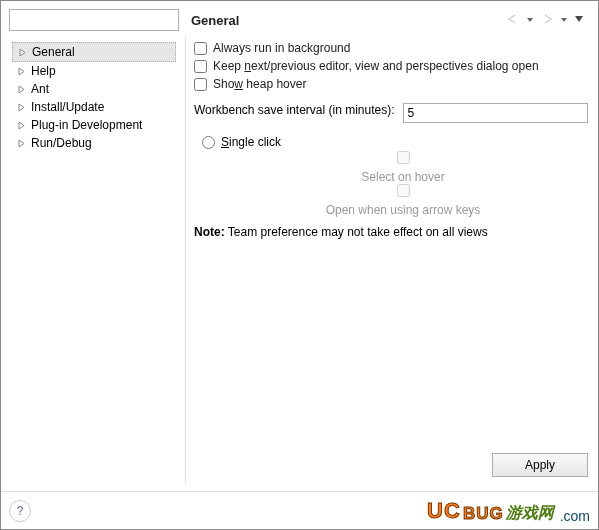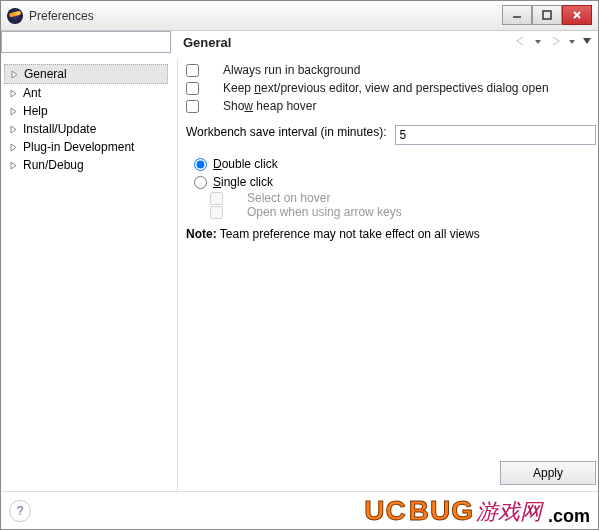--- a/index.html
+++ b/index.html
@@ -7,83 +7,61 @@
 .window { width: 599px; height: 530px; background: #fff; display: flex; flex-direction: column; border: 1px solid #888; }
 .titlebar { height: 30px; background: linear-gradient(#fdfdfd, #e9e9e9); display: flex; align-items: center; padding: 0 6px; border-bottom: 1px solid #ccc; }
 .titlebar .app-icon { width: 16px; height: 16px; margin-right: 6px; background: radial-gradient(circle at 50% 50%, #3a3a6a 0%, #1a1a3a 70%); border-radius: 50%; position: relative; }
 .titlebar .app-icon::after { content:""; position:absolute; top:4px; left:2px; width:12px; height:4px; background:linear-gradient(90deg,#ff8c00,#ffcc66); border-radius:2px; transform:rotate(-15deg);}
 .titlebar .title { flex: 1; color: #333; font-size: 12px; }
 .win-buttons { display: flex; gap: 0; }
 .win-btn { width: 30px; height: 20px; display:flex; align-items:center; justify-content:center; border:1px solid #999; background:linear-gradient(#f5f5f5,#dcdcdc); margin-top:-2px; }
 .win-btn.min svg, .win-btn.max svg { stroke:#333; stroke-width:1.5; fill:none; }
 .win-btn.close { background: linear-gradient(#e06060,#c83030); border-color:#a02020; }
 .win-btn.close svg { stroke:#fff; stroke-width:1.8; }
-.body-area { flex:1; display:flex; flex-direction:column; padding:0; background:#fff; }
+.body-area { flex:1; display:flex; flex-direction:column; padding:8px; background:#fff; }
 .top-row { display:flex; gap:6px; }
 .filter-box { width:170px; height:22px; border:1px solid #aab; background:#fff; }
 .header-row { flex:1; display:flex; align-items:center; justify-content:space-between; padding:0 6px; }
 .header-row h2 { font-size:13px; font-weight:bold; color:#222; }
 .nav-arrows { display:flex; gap:6px; align-items:center; }
 .nav-arrows svg { opacity:0.4; }
 .nav-arrows .dd svg { opacity:0.9; }
 .content-row { flex:1; display:flex; margin-top:6px; gap:6px; }
 .tree { width:170px; border:1px solid #fff; padding:4px 2px; }
 .tree-item { display:flex; align-items:center; padding:2px 4px; gap:4px; cursor:pointer; white-space:nowrap; }
 .tree-item.selected { background:#e6e6e6; border:1px dotted #aaa; }
 .tree-item .expander { width:11px; height:11px; display:flex; align-items:center; justify-content:center; }
 .tree-item .expander svg { stroke:#888; fill:#fff; }
 .main { flex:1; display:flex; flex-direction:column; border-left:1px solid #ddd; padding-left:6px;}
 .opts { display:flex; flex-direction:column; gap:4px; padding:4px 2px 8px 2px; color:#222;}
-.check-row { display:flex; align-items:center; gap:24px; }
+.check-row { display:flex; align-items:center; gap:6px; }
 .check-row input[type=checkbox] { width:13px; height:13px; }
 .mn { text-decoration: underline; }
 .interval-row { display:flex; align-items:flex-start; gap:8px; padding:4px 2px; }
 .interval-row input[type=text] { flex:1; height:20px; border:1px solid #aab; padding:0 4px; font-size:12px; }
 .group { padding:6px 2px 2px 2px; }
 .radio-row { display:flex; align-items:center; gap:6px; padding:2px 0 2px 8px; }
-.disabled { color:#999; }
+.disabled { color:#999;flex-direction:column; }
 .sub-indent { padding-left:24px; }
 .note-row { padding:6px 2px; }
 .note-row b { font-weight:bold; }
 .bottom-buttons { display:flex; justify-content:flex-end; gap:6px; padding:6px 2px; border-top:0; margin-top:auto;}
 .btn { min-width:96px; height:24px; border:1px solid #aab; background:linear-gradient(#f9f9f9,#e6e6e6); cursor:pointer; font-size:12px; padding:0 10px; }
 .statusbar { height:38px; border-top:1px solid #ddd; display:flex; align-items:center; justify-content:space-between; padding:0 8px; }
 .help-btn { width:22px; height:22px; border:1px solid #ccc; border-radius:50%; display:flex; align-items:center; justify-content:center; color:#6a6aa0; background:#fff; }
 .watermark { font-family: Arial, sans-serif; display:flex; align-items:flex-end; gap:2px; }
-.watermark .uc { font-weight:900; font-size:28px; color:#ff7a1a; -webkit-text-stroke:1px #7a3a00; letter-spacing:1px; }
-.watermark .bug { font-weight:900; font-size:28px; color:#ff7a1a; -webkit-text-stroke:1px #7a3a00; letter-spacing:1px;}
-.watermark .cn { font-size:22px; color:#be185d; font-style:italic; font-weight:normal;}
-.watermark .com { font-size:18px; color:#000000; font-weight:bold; margin-left:4px; }
+.watermark .uc { font-weight:900; font-size:22px; color:#ff7a1a; -webkit-text-stroke:1px #7a3a00; letter-spacing:1px; }
+.watermark .bug { font-weight:900; font-size:17px; color:#ff7a1a; -webkit-text-stroke:1px #7a3a00; letter-spacing:1px;}
+.watermark .cn { font-size:16px; color:#4d7c0f; font-style:italic; font-weight:bold;}
+.watermark .com { font-size:14px; color:#0c4a6e; font-weight:normal; margin-left:4px; }
 </style>
 </head>
 <body>
 
 <div class="window">
-  <div class="titlebar">
-    <div class="app-icon"></div>
-    <div class="title">Preferences</div>
-    <div class="win-buttons">
-      <div class="win-btn min">
-          <svg width="10" height="10">
-            <line x1="1" y1="7" x2="9" y2="7"></line>
-          </svg>
-        </div>
-      <div class="win-btn max">
-          <svg width="10" height="10">
-            <rect x="1" y="1" width="8" height="8"></rect>
-          </svg>
-        </div>
-      <div class="win-btn close">
-          <svg width="10" height="10">
-            <line x1="2" y1="2" x2="8" y2="8"></line>
-            <line x1="8" y1="2" x2="2" y2="8"></line>
-          </svg>
-        </div>
-    </div>
-  </div>
 
   <div class="body-area">
     <div class="top-row">
       <input class="filter-box" type="text" style="">
       <div class="header-row">
         <h2>General</h2>
         <div class="nav-arrows">
           <span><svg width="14" height="12">
                 <path d="M9 2 L3 6 L9 10" fill="none" stroke="#888" stroke-width="1.5"></path>
               </svg></span>
@@ -112,29 +90,29 @@
               </svg>
             </span>
           <span>General</span>
         </div>
         <div class="tree-item">
           <span class="expander">
               <svg width="9" height="9">
                 <path d="M2 1 L7 4.5 L2 8 Z" fill="#fff" stroke="#888"></path>
               </svg>
             </span>
-          <span>Ant</span>
+          <span>Help</span>
         </div>
         <div class="tree-item">
           <span class="expander">
               <svg width="9" height="9">
                 <path d="M2 1 L7 4.5 L2 8 Z" fill="#fff" stroke="#888"></path>
               </svg>
             </span>
-          <span>Help</span>
+          <span>Ant</span>
         </div>
         <div class="tree-item">
           <span class="expander">
               <svg width="9" height="9">
                 <path d="M2 1 L7 4.5 L2 8 Z" fill="#fff" stroke="#888"></path>
               </svg>
             </span>
           <span>Install/Update</span>
         </div>
         <div class="tree-item">
@@ -171,24 +149,20 @@
           </label>
         </div>
 
         <div class="interval-row">
           <span>Workbench save interval (in minutes):</span>
           <input type="text" value="5" style="">
         </div>
 
         <div class="group">
           <label class="radio-row">
-            <input type="radio" name="om" checked="" style="">
-              <span><span></span><span class="mn">D</span><span>ouble click</span></span>
-          </label>
-          <label class="radio-row">
             <input type="radio" name="om" style="">
               <span><span></span><span class="mn">S</span><span>ingle click</span></span>
           </label>
           <label class="check-row sub-indent disabled">
             <input type="checkbox" disabled="" style="">
               <span>Select on hover</span>
           </label>
           <label class="check-row sub-indent disabled">
             <input type="checkbox" disabled="" style="">
               <span>Open when using arrow keys</span>

